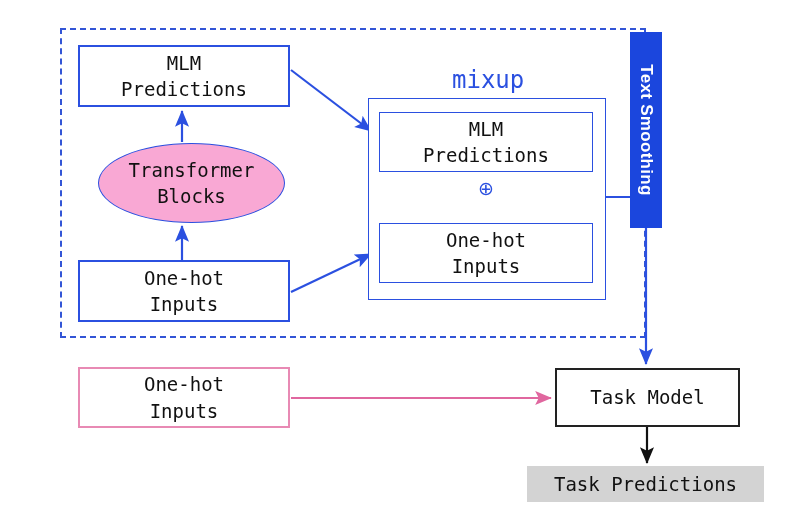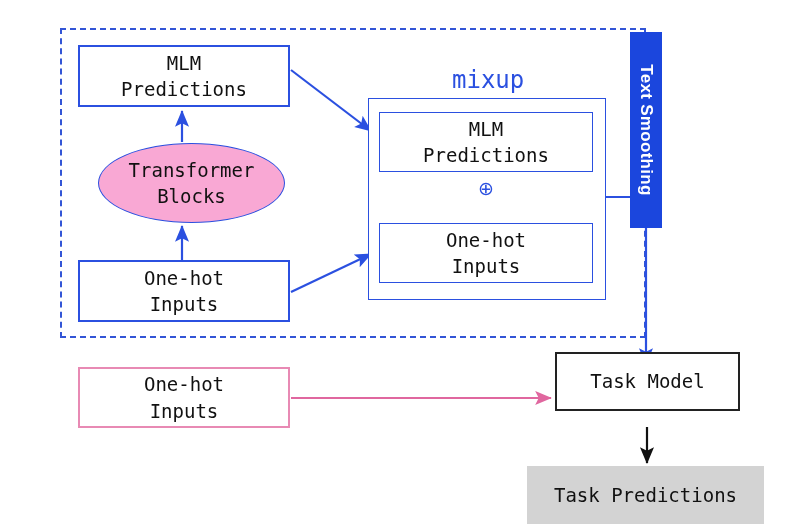--- a/index.html
+++ b/index.html
@@ -188,17 +188,17 @@
   <div class="node box-blue-thin" style="left:379px; top:223px; width:214px; height:60px;">One-hot
 Inputs</div>
 
   <div class="banner" style="left:630px; top:32px; width:32px; height:196px;">
     <span>Text Smoothing</span>
   </div>
 
   <div class="node box-pink" style="left:78px; top:367px; width:212px; height:61px;">One-hot
 Inputs</div>
 
-  <div class="node box-black" style="left:555px; top:352px; width:185px; height:59px;">Task Model</div>
-
-  <div class="node box-gray" style="left:527px; top:466px; width:237px; height:58px;">Task Predictions</div>
+  <div class="node box-black" style="left:555px; top:368px; width:185px; height:59px;">Task Model</div>
+
+  <div class="node box-gray" style="left:527px; top:466px; width:237px; height:36px;">Task Predictions</div>
 
 </div>
 
 </body></html>

